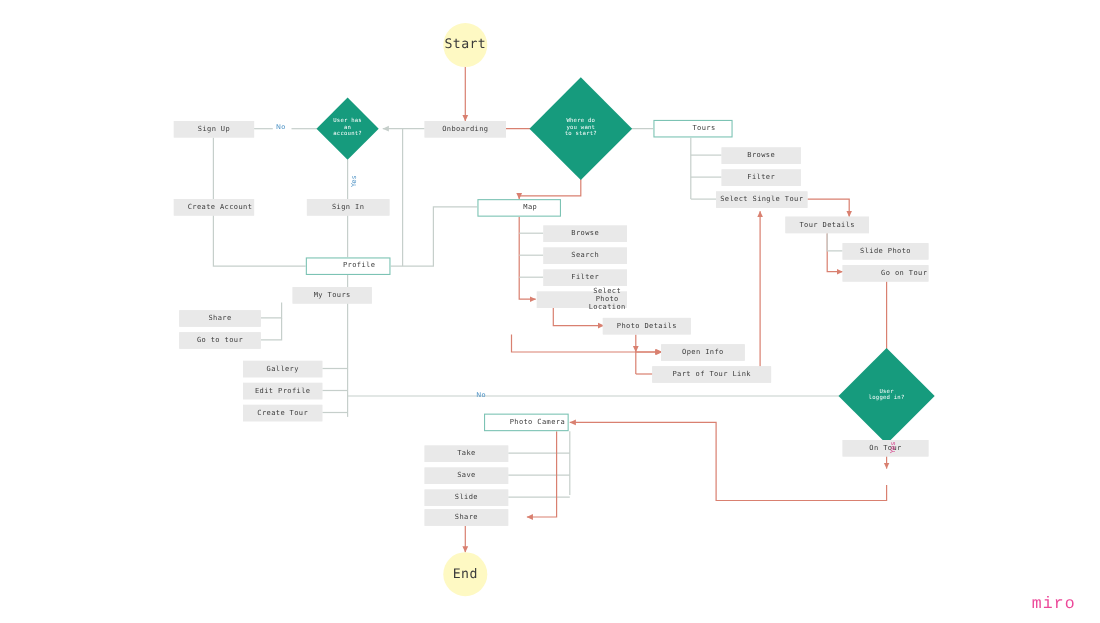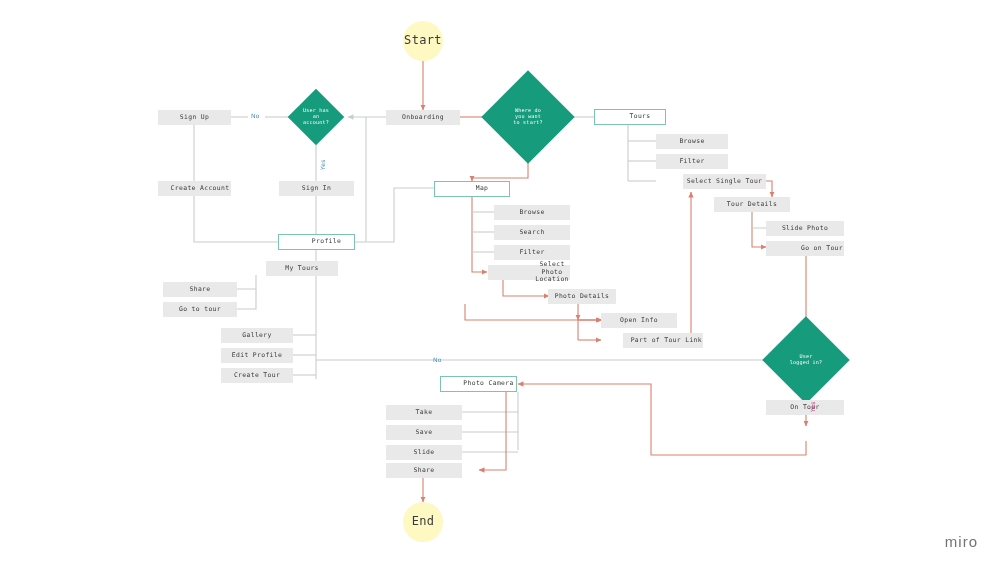--- a/index.html
+++ b/index.html
@@ -30,23 +30,23 @@
 
   svg.wires{position:absolute;left:0;top:0;width:1000px;height:566px;
             pointer-events:none;}
 
   .lbl{position:absolute;font-size:6px;letter-spacing:.3px;
        font-family:"DejaVu Sans","Liberation Sans",sans-serif;}
   .lbl-blue{color:#4a90c4;}
   .lbl-pink{color:#d63384;}
   .lbl-vert{transform:rotate(-90deg);transform-origin:left top;}
 
-  #watermark{position:absolute;right:22px;bottom:16px;color:#737373;
+  #watermark{position:absolute;right:22px;bottom:8px;color:#ec4899;
      font-size:15px;letter-spacing:1px;
-     font-family:Liberation Sans, sans-serif;}
+     font-family:Liberation Mono, monospace;}
 </style>
 </head>
 <body>
 
 <div id="canvas">
 
   <svg class="wires" viewBox="0 0 1000 566">
     <defs>
       <marker id="ar" markerWidth="6" markerHeight="6" refX="5" refY="3" orient="auto" markerUnits="strokeWidth">
         <path d="M0,0.6 L5.2,3 L0,5.4 z" fill="#d98070"></path>
@@ -223,40 +223,40 @@
   </div>
   <div class="node box" style="left:494px;top:225px;width:76px;">
     <span>Search</span>
   </div>
   <div class="node box" style="left:494px;top:245px;width:76px;">
     <span>Filter</span>
   </div>
   <div class="node box" style="left:488px;top:265px;width:82px;padding-left:46px;">
     <span>Select Photo Location</span>
   </div>
-  <div class="node box" style="left:548px;top:289px;width:68px;">
+  <div class="node box" style="left:548px;top:289px;width:80px;">
     <span>Photo Details</span>
   </div>
   <div class="node box" style="left:601px;top:313px;width:76px;">
     <span>Open Info</span>
   </div>
-  <div class="node box" style="left:623px;top:333px;width:80px;justify-content:flex-end;">
+  <div class="node box" style="left:593px;top:333px;width:108px;">
     <span>Part of Tour Link</span>
   </div>
 
   <div class="node obox" style="left:594px;top:109px;width:72px;">
     <span>Tours</span>
   </div>
   <div class="node box" style="left:656px;top:134px;width:72px;">
     <span>Browse</span>
   </div>
   <div class="node box" style="left:656px;top:154px;width:72px;">
     <span>Filter</span>
   </div>
-  <div class="node box" style="left:651px;top:174px;width:83px;margin-left:32px;">
+  <div class="node box" style="left:651px;top:174px;width:83px;">
     <span>Select Single Tour</span>
   </div>
   <div class="node box" style="left:714px;top:197px;width:76px;">
     <span>Tour Details</span>
   </div>
   <div class="node box" style="left:766px;top:221px;width:78px;">
     <span>Slide Photo</span>
   </div>
   <div class="node box" style="left:766px;top:241px;width:78px;justify-content:flex-end;">
     <span>Go on Tour</span>

